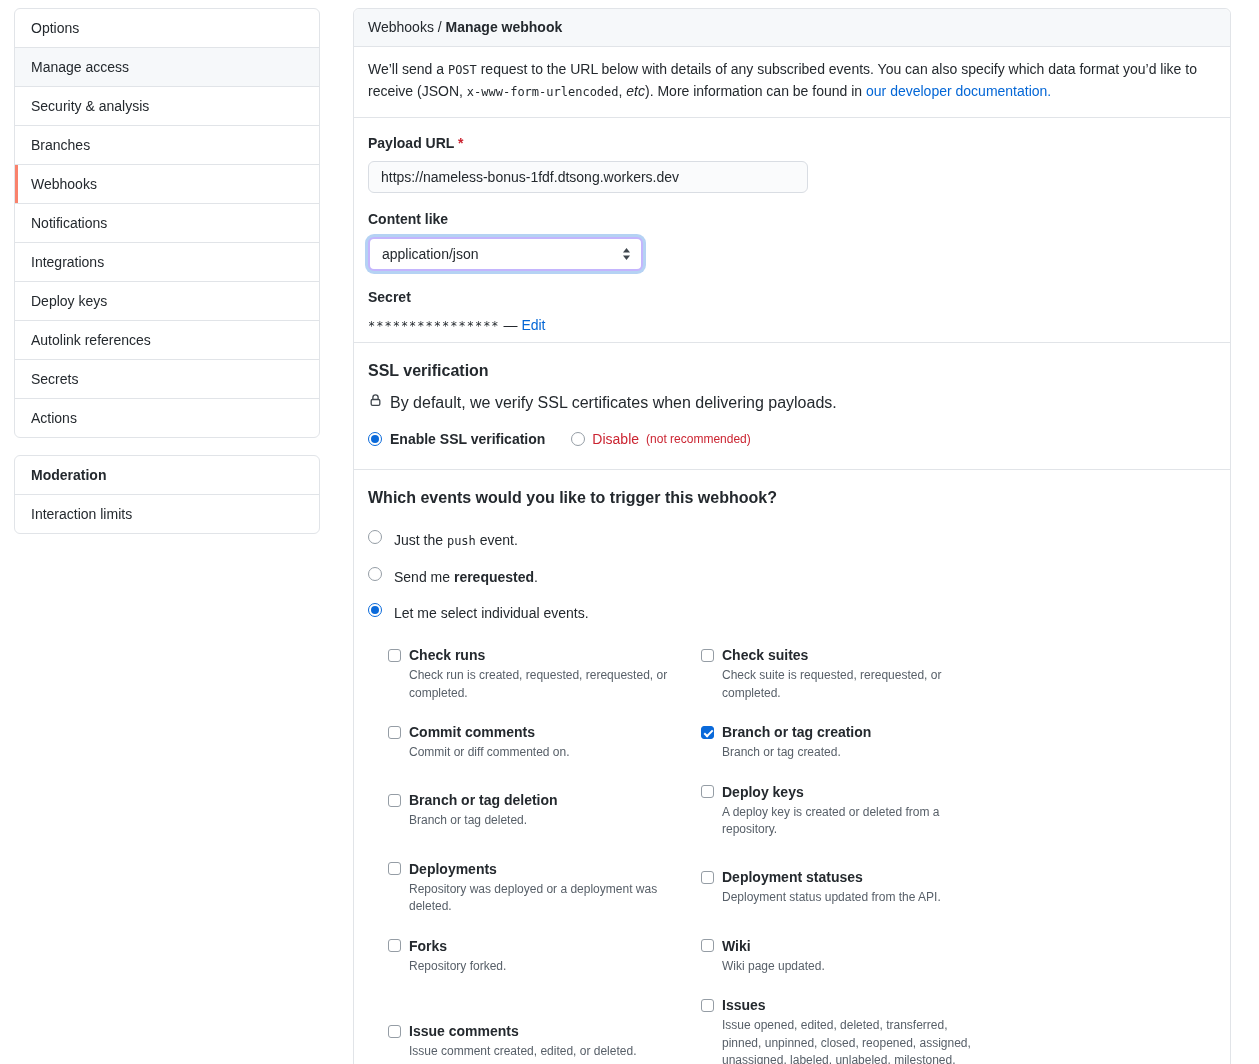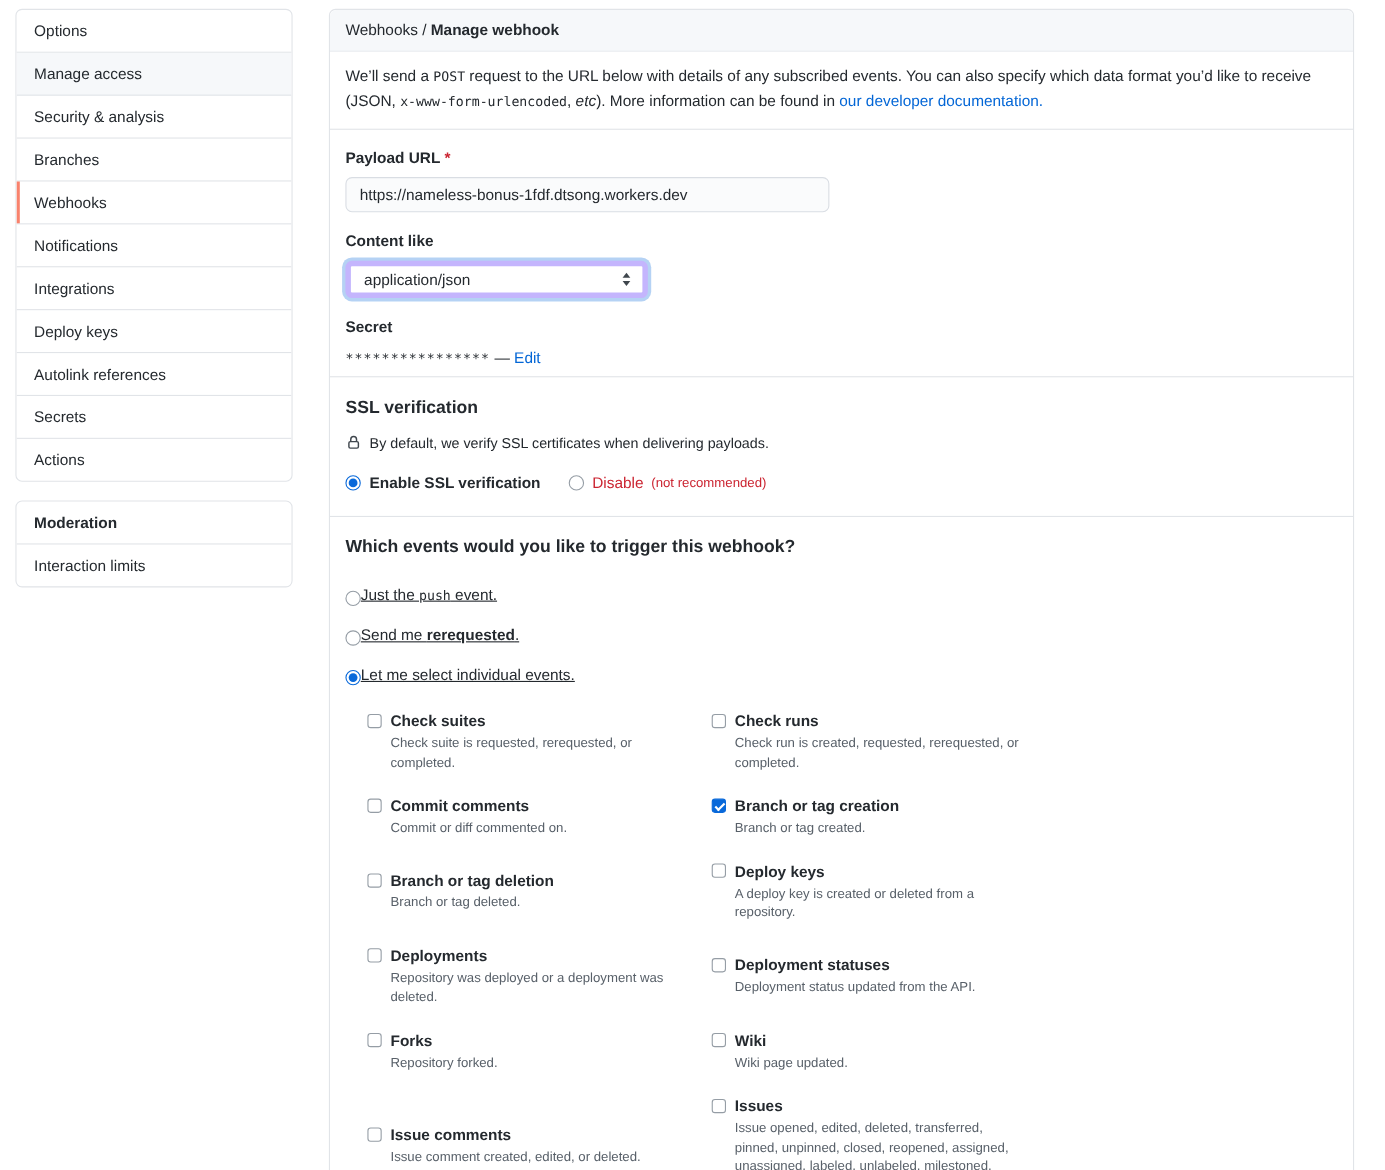--- a/index.html
+++ b/index.html
@@ -16,21 +16,21 @@
   html,body{margin:0;padding:0;}
   body{
     width:1259px;height:1064px;overflow:hidden;background:#fff;
     font-family:"Liberation Sans","DejaVu Sans",sans-serif;
     font-size:14px;color:var(--text-primary);
     -webkit-font-smoothing:antialiased;
   }
   .page{display:flex;align-items:flex-start;padding:8px 28px 0 14px;gap:33px;}
 
   
-  .sidebar{width:252px;flex:none;}
+  .sidebar{width:306px;flex:none;}
   .side-box{border:1px solid var(--border-gray);border-radius:6px;background:#fff;overflow:hidden;}
   .side-box + .side-box{margin-top:17px;}
   .side-item{padding:10px 16px;line-height:18px;border-bottom:1px solid var(--border-gray);position:relative;cursor:pointer;}
   .side-item:last-child{border-bottom:none;}
   .side-item.highlight{background:var(--header-bg);}
   .side-item.current::before{content:"";position:absolute;left:0;top:0;bottom:0;width:3px;background:var(--nav-accent-orange);}
   .side-header{font-weight:700;cursor:default;}
 
   
   .main{flex:1;border:1px solid var(--border-gray);border-radius:6px;background:#fff;min-height:1080px;}
@@ -46,42 +46,42 @@
   .field-label{font-weight:700;margin:0 0 8px;line-height:19px;}
   .req{color:var(--danger-red);}
   .fields{padding:16px 14px 6px;}
   .text-input{
     display:block;width:440px;height:32px;padding:5px 12px;
     font-family:inherit;font-size:14px;color:var(--text-primary);
     background:#fafbfc;border:1px solid #d9dde3;border-radius:6px;outline:none;
   }
   .field-group{margin-bottom:17px;}
   .select-box{
-    width:275px;height:34px;background:#fff;border:5px solid #c4b5fd;border-radius:6px;
+    width:275px;height:34px;background:#fff;border:2px solid #c4b5fd;border-radius:6px;
     box-shadow:0 0 0 3px rgba(9,105,218,0.3);
     display:flex;align-items:center;justify-content:space-between;
     padding:0 10px 0 12px;cursor:pointer;
   }
   .secret-line{margin-top:4px;line-height:20px;}
   .masked{font-family:"DejaVu Sans Mono","Liberation Mono",monospace;font-size:12px;letter-spacing:1px;color:var(--text-primary);}
 
   .ssl{padding:16px 14px 22px;}
   .section-title{font-size:16px;font-weight:700;margin:0 0 10px;line-height:24px;}
-  .ssl-note{display:flex;align-items:center;gap:7px;margin-bottom:19px;line-height:19px;font-size:13px;}
+  .ssl-note{display:flex;gap:7px;margin-bottom:19px;line-height:19px;font-size:16px;}
   .radio-row{display:flex;align-items:center;gap:8px;}
   .radio{width:14px;height:14px;border:1px solid #959da5;border-radius:50%;background:#fff;position:relative;flex:none;cursor:pointer;}
   .radio.checked{border-color:var(--accent-blue);}
   .radio.checked::after{content:"";position:absolute;inset:2px;border-radius:50%;background:var(--accent-blue);}
   .bold{font-weight:700;}
   .danger{color:var(--danger-red);}
   .small-note{font-size:12px;}
   .disable-opt{margin-left:18px;display:flex;align-items:center;gap:7px;}
 
   .events{padding:16px 14px 30px;border-bottom:none;}
-  .radio-option{display:flex;align-items:flex-end;gap:0;margin-bottom:16px;line-height:20px;cursor:pointer;text-decoration:underline;}
+  .radio-option{display:flex;align-items:flex-start;gap:12px;margin-bottom:16px;line-height:20px;cursor:pointer;}
   .radio-option:first-child{margin-top:20px;}
   .event-grid{margin:22px 0 0 20px;}
   .evt-row{display:flex;margin-bottom:20px;align-items:center;}
   .evt-cell{width:313px;padding-right:33px;}
   .evt-title-row{display:flex;align-items:center;gap:8px;cursor:pointer;}
   .checkbox{width:13px;height:13px;border:1px solid #959da5;border-radius:3px;background:#fff;flex:none;position:relative;cursor:pointer;}
   .checkbox.checked{background:var(--accent-blue);border-color:var(--accent-blue);}
   .checkbox.checked::after{content:"";position:absolute;left:4px;top:1px;width:3px;height:7px;border:solid #fff;border-width:0 2px 2px 0;transform:rotate(45deg);}
   .evt-title{font-weight:700;line-height:20px;}
   .evt-desc{font-size:12px;color:var(--text-secondary);line-height:17.5px;margin:2px 0 0 21px;}
@@ -189,30 +189,30 @@
           <div class="radio-option">
             <span class="radio checked"></span>
             <span>Let me select individual events.</span>
           </div>
         </div>
       <div class="event-grid">
           <div class="evt-row">
             <div class="evt-cell">
               <div class="evt-title-row">
                 <span class="checkbox"></span>
+                <span class="evt-title">Check runs</span>
+              </div>
+              <div class="evt-desc">Check run is created, requested, rerequested, or completed.</div>
+            </div>
+            <div class="evt-cell">
+              <div class="evt-title-row">
+                <span class="checkbox"></span>
                 <span class="evt-title">Check suites</span>
               </div>
               <div class="evt-desc">Check suite is requested, rerequested, or completed.</div>
-            </div>
-            <div class="evt-cell">
-              <div class="evt-title-row">
-                <span class="checkbox"></span>
-                <span class="evt-title">Check runs</span>
-              </div>
-              <div class="evt-desc">Check run is created, requested, rerequested, or completed.</div>
             </div>
           </div>
           <div class="evt-row">
             <div class="evt-cell">
               <div class="evt-title-row">
                 <span class="checkbox"></span>
                 <span class="evt-title">Commit comments</span>
               </div>
               <div class="evt-desc">Commit or diff commented on.</div>
             </div>

